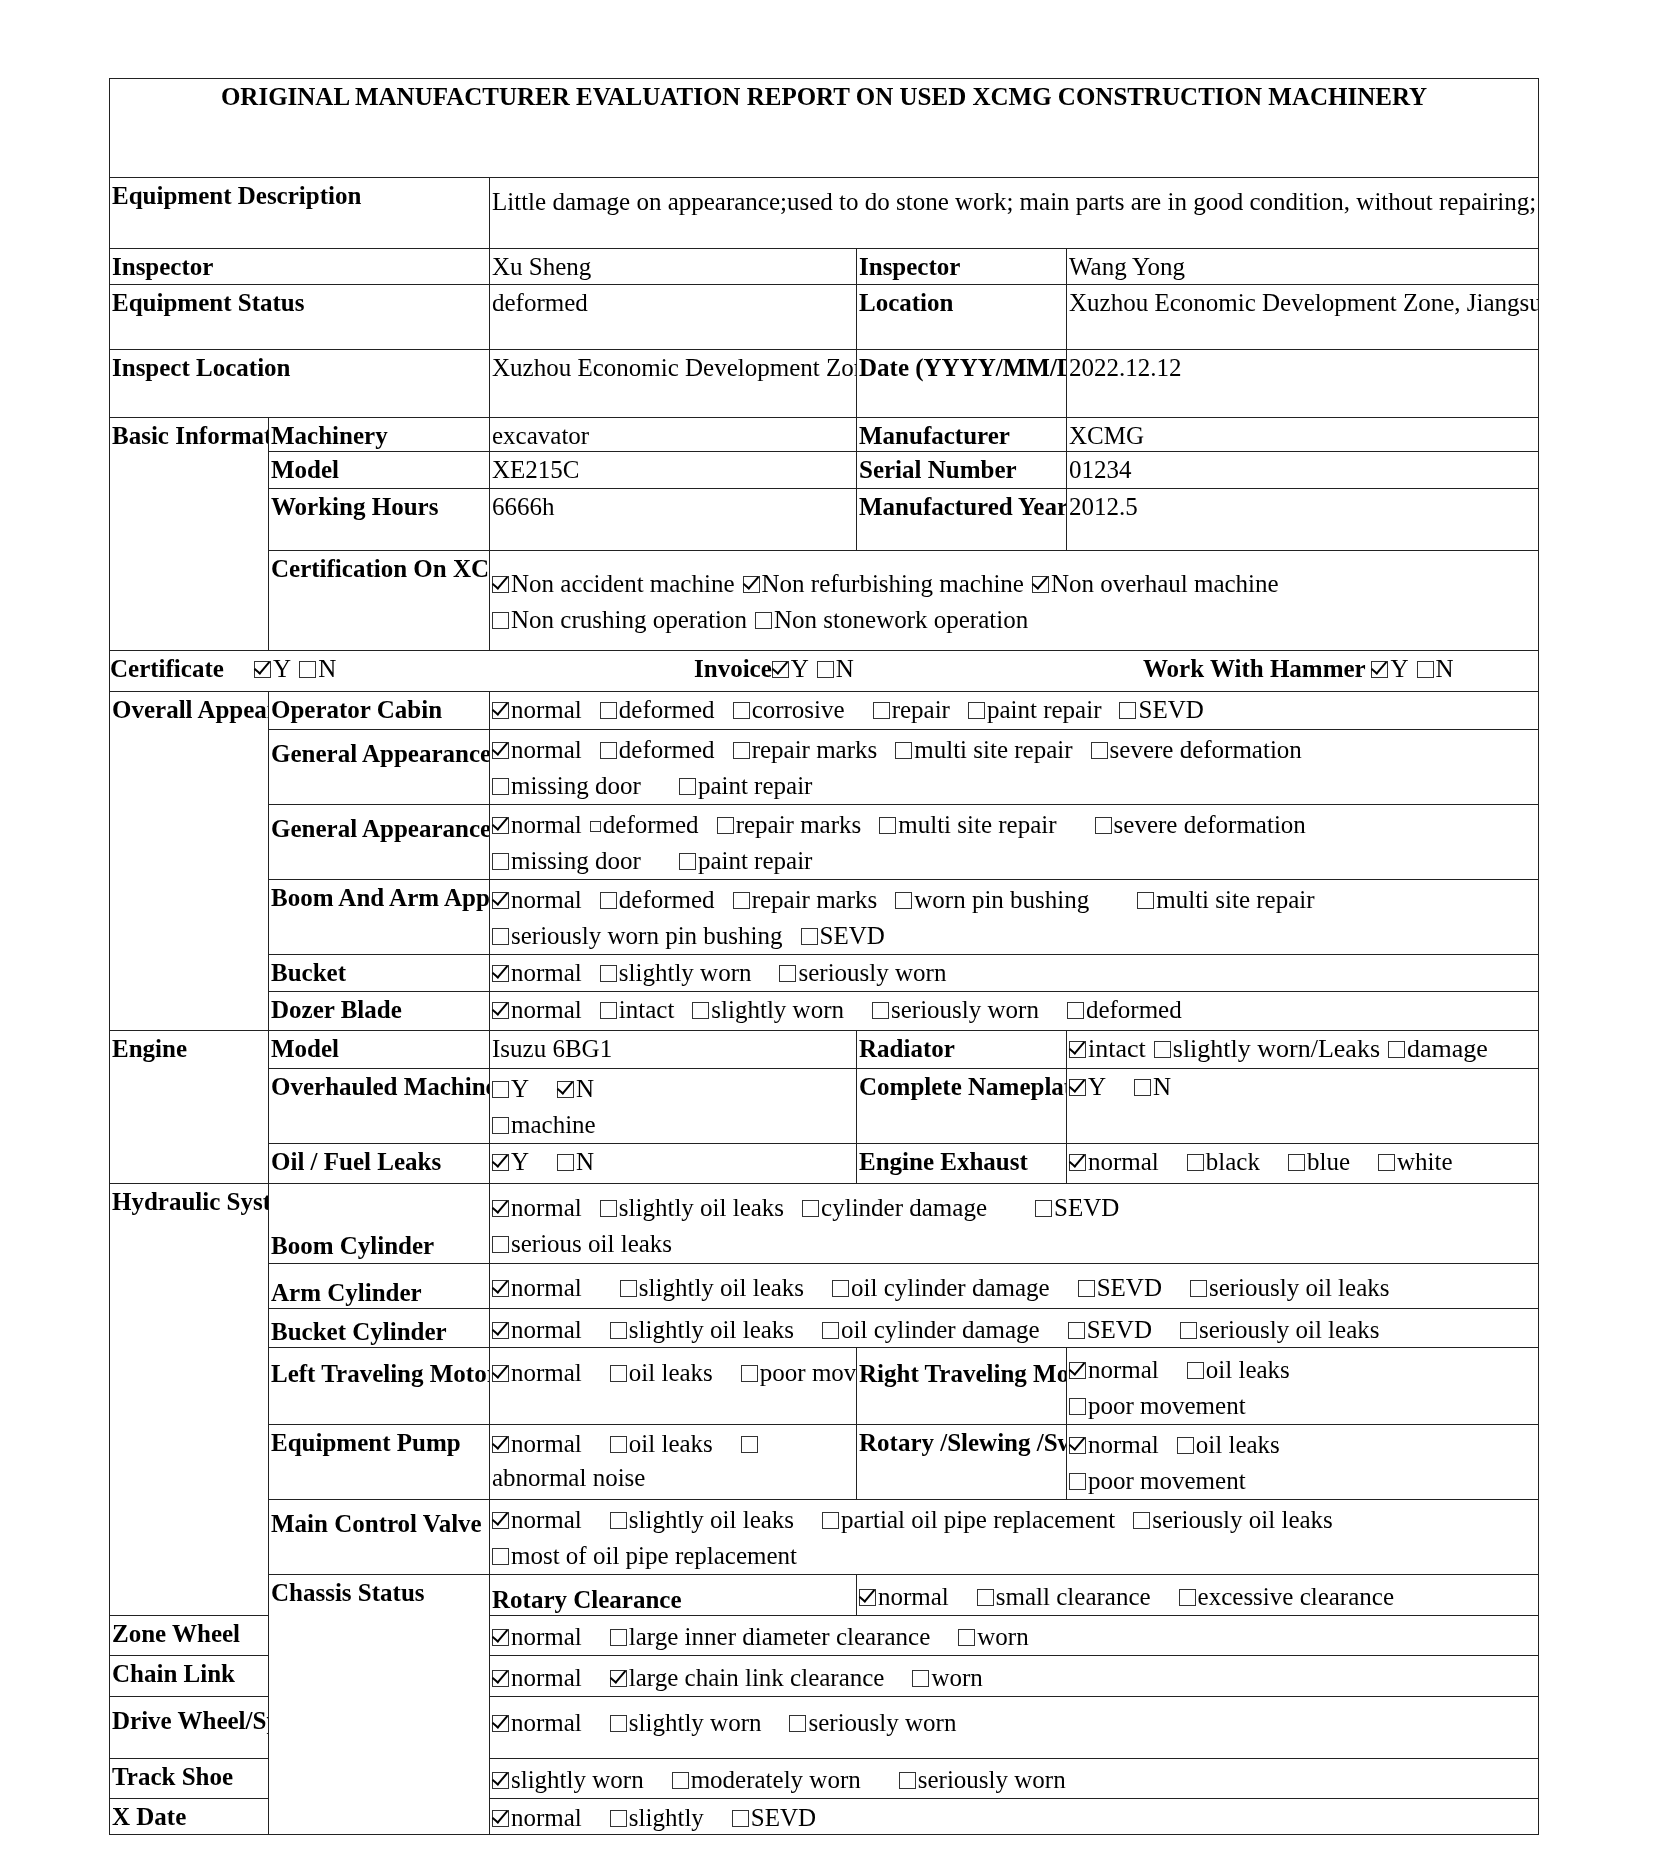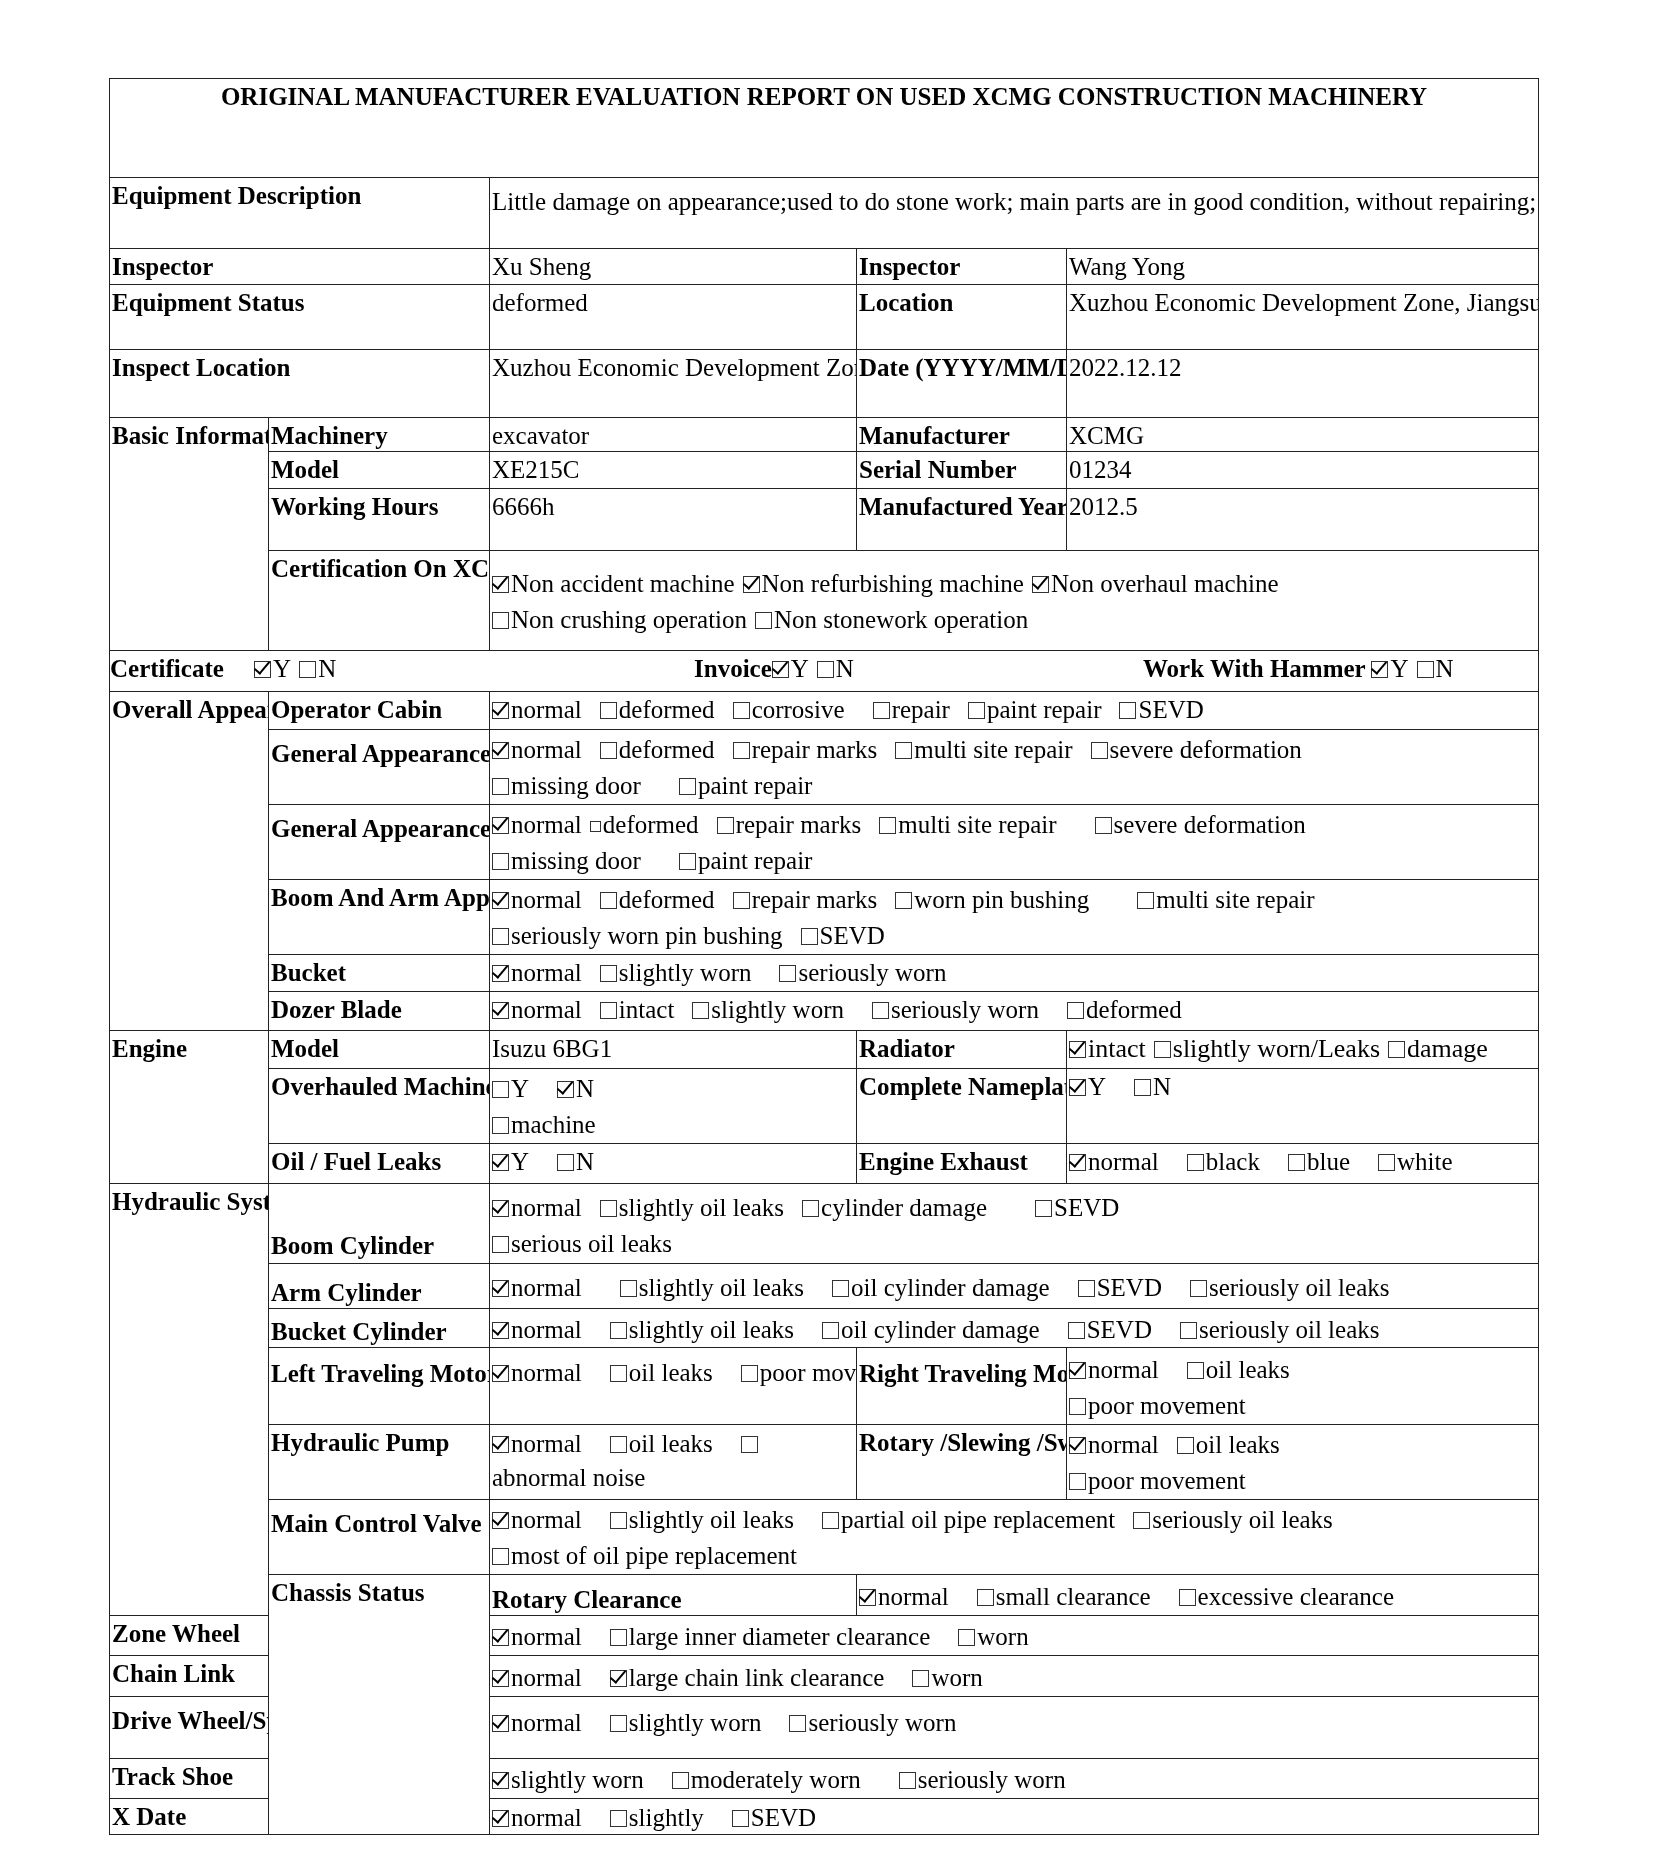--- a/index.html
+++ b/index.html
@@ -162,21 +162,21 @@
       <td class="lbl vbottom">Bucket Cylinder</td>
       <td colspan="3" style="vertical-align:middle"><span class="opt"><span class="cb on"></span><span>normal</span></span><span class="gap" style="width: 28px;"></span><span class="opt"><span class="cb"></span><span>slightly oil leaks</span></span><span class="gap" style="width: 28px;"></span><span class="opt"><span class="cb"></span><span>oil cylinder damage</span></span><span class="gap" style="width: 28px;"></span><span class="opt"><span class="cb"></span><span>SEVD</span></span><span class="gap" style="width: 28px;"></span><span class="opt"><span class="cb"></span><span>seriously oil leaks</span></span></td>
     </tr>
     <tr style="height:77px">
       <td class="lbl" style="padding-top:10px">Left Traveling Motor</td>
       <td class="wrap" style="line-height:34px;padding-top:8px"><span class="opt"><span class="cb on"></span><span>normal</span></span><span class="gap" style="width: 28px;"></span><span class="opt"><span class="cb"></span><span>oil leaks</span></span><span class="gap" style="width: 28px;"></span><span class="opt"><span class="cb"></span><span>poor movement</span></span></td>
       <td class="lbl" style="padding-top:10px">Right Traveling Motor</td>
       <td class="wrap" style="line-height:36px;padding-top:4px"><span class="opt"><span class="cb on"></span><span>normal</span></span><span class="gap" style="width: 28px;"></span><span class="opt"><span class="cb"></span><span>oil leaks</span></span><br><span class="opt"><span class="cb"></span><span>poor movement</span></span></td>
     </tr>
     <tr style="height:69px">
-      <td class="lbl">Hydraulic Pump</td>
+      <td class="lbl">Equipment Pump</td>
       <td class="wrap" style="line-height:34px"><span class="opt"><span class="cb on"></span><span>normal</span></span><span class="gap" style="width: 28px;"></span><span class="opt"><span class="cb"></span><span>oil leaks</span></span><span class="gap" style="width: 28px;"></span><span class="opt"><span class="cb"></span><br><span>abnormal noise</span></span></td>
       <td class="lbl">Rotary /Slewing /Swivel Motor</td>
       <td class="wrap" style="line-height:36px"><span class="opt"><span class="cb on"></span><span>normal</span></span><span class="gap" style="width: 18px;"></span><span class="opt"><span class="cb"></span><span>oil leaks</span></span><br><span class="opt"><span class="cb"></span><span>poor movement</span></span></td>
     </tr>
     <tr style="height:68px">
       <td class="lbl" style="padding-top:8px">Main Control Valve</td>
       <td colspan="3" class="wrap" style="line-height:36px"><span class="opt"><span class="cb on"></span><span>normal</span></span><span class="gap" style="width: 28px;"></span><span class="opt"><span class="cb"></span><span>slightly oil leaks</span></span><span class="gap" style="width: 28px;"></span><span class="opt"><span class="cb"></span><span>partial oil pipe replacement</span></span><span class="gap" style="width: 18px;"></span><span class="opt"><span class="cb"></span><span>seriously oil leaks</span></span><br><span class="opt"><span class="cb"></span><span>most of oil pipe replacement</span></span></td>
     </tr>
 
     <tr style="height:41px">

